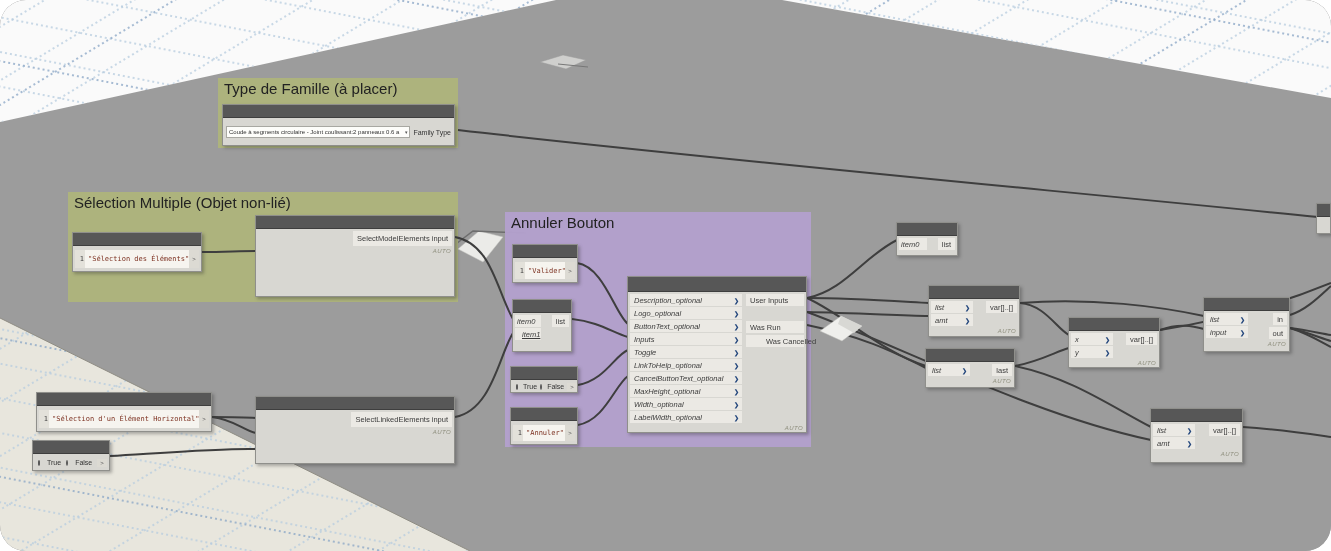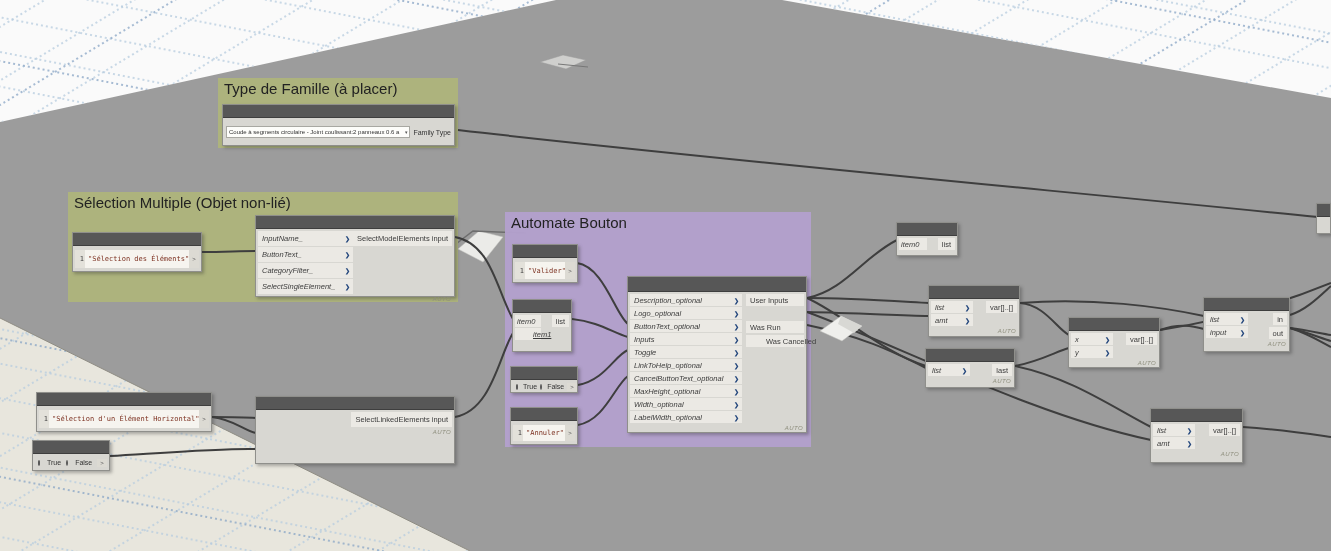--- a/index.html
+++ b/index.html
@@ -1,16 +1,16 @@
 <!DOCTYPE html>
 <html><head>
 <meta charset="utf-8">
 <style>
   html,body{margin:0;padding:0;}
-  #stage{position:relative;width:1331px;height:551px;overflow:hidden;background:#9c9c9c;font-family:"Liberation Sans",sans-serif;}
+  #stage{position:relative;width:1331px;height:551px;overflow:hidden;background:#9c9c9c;font-family:"Liberation Sans",sans-serif;border-radius:26px;}
   svg.layer{position:absolute;left:0;top:0;pointer-events:none;}
   .bg{z-index:0;}
   .wires{z-index:2;}
   .wire{fill:none;stroke:#3e3e3e;stroke-width:2;}
   
   .group{position:absolute;z-index:1;}
   .gtitle{font-size:15px;color:#222;padding:2px 6px;line-height:1.15;}
   
   .n{position:absolute;z-index:3;background:#d8d7d2;border:1px solid #8f8f8b;box-shadow:2px 2px 3px rgba(50,50,50,.35);box-sizing:border-box;}
   .nh{height:12px;background:#575757;border-bottom:1px solid #3e3e3e;}
@@ -97,21 +97,21 @@
     </g>
   </svg>
 
   <div class="group" style="left:218px;top:78px;width:240px;height:70px;background:rgba(174,180,123,.95);">
     <div class="gtitle">Type de Famille (à placer)</div>
   </div>
   <div class="group" style="left:68px;top:192px;width:390px;height:110px;background:rgba(174,180,123,.95);">
     <div class="gtitle">Sélection Multiple (Objet non-lié)</div>
   </div>
   <div class="group" style="left:505px;top:212px;width:306px;height:235px;background:rgba(179,160,205,.96);">
-    <div class="gtitle">Automate Bouton</div>
+    <div class="gtitle">Annuler Bouton</div>
   </div>
 
   <svg class="layer wires" width="1331" height="551">
     <g>
       <path class="wire" d="M458,130 C700,158 1050,190 1318,217"></path>
       <path class="wire" d="M202,252 C225,252 238,251 256,251"></path>
       <path class="wire" d="M455,237 C492,244 497,292 513,319"></path>
       <path class="wire" d="M212,417 C235,417 243,417 256,418"></path>
       <path class="wire" d="M212,417 C235,420 243,430 256,433"></path>
       <path class="wire" d="M110,456 C175,452 226,448 256,449"></path>
@@ -161,38 +161,20 @@
     <div class="cb-body">
       <div class="lnum">1</div>
       <div class="code">"Sélection des Éléments";</div>
       <div class="cout">&gt;</div>
     </div>
   </div>
 
   <div class="n r16" style="left:255px;top:215px;width:200px;height:82px;">
     <div class="nh"></div>
     <div class="nb">
-      <div class="ic" style="width:96px;">
-        <div class="irow">
-            <span>InputName_</span>
-            <span class="chev">❯</span>
-          </div>
-        <div class="irow">
-            <span>ButtonText_</span>
-            <span class="chev">❯</span>
-          </div>
-        <div class="irow">
-            <span>CategoryFilter_</span>
-            <span class="chev">❯</span>
-          </div>
-        <div class="irow">
-            <span>SelectSingleElement_</span>
-            <span class="chev">❯</span>
-          </div>
-      </div>
       <div class="oc">
         <div class="orow">SelectModelElements input</div>
       </div>
       <div class="auto">AUTO</div>
     </div>
   </div>
 
   <div class="n" style="left:36px;top:392px;width:176px;height:40px;">
     <div class="nh"></div>
     <div class="cb-body">
@@ -232,21 +214,21 @@
     </div>
   </div>
 
   <div class="n r13" style="left:512px;top:299px;width:60px;height:53px;">
     <div class="nh"></div>
     <div class="nb">
       <div class="ic" style="width:26px;">
         <div class="irow" style="padding-left:2px;">
             <span>item0</span>
           </div>
-        <div class="irow" style="padding-left:18px;text-decoration:underline;">
+        <div class="irow" style="padding-left:7px;text-decoration:underline;">
             <span>item1</span>
           </div>
       </div>
       <div class="oc">
         <div class="orow">list</div>
       </div>
     </div>
   </div>
 
   <div class="n" style="left:510px;top:366px;width:68px;height:27px;">

